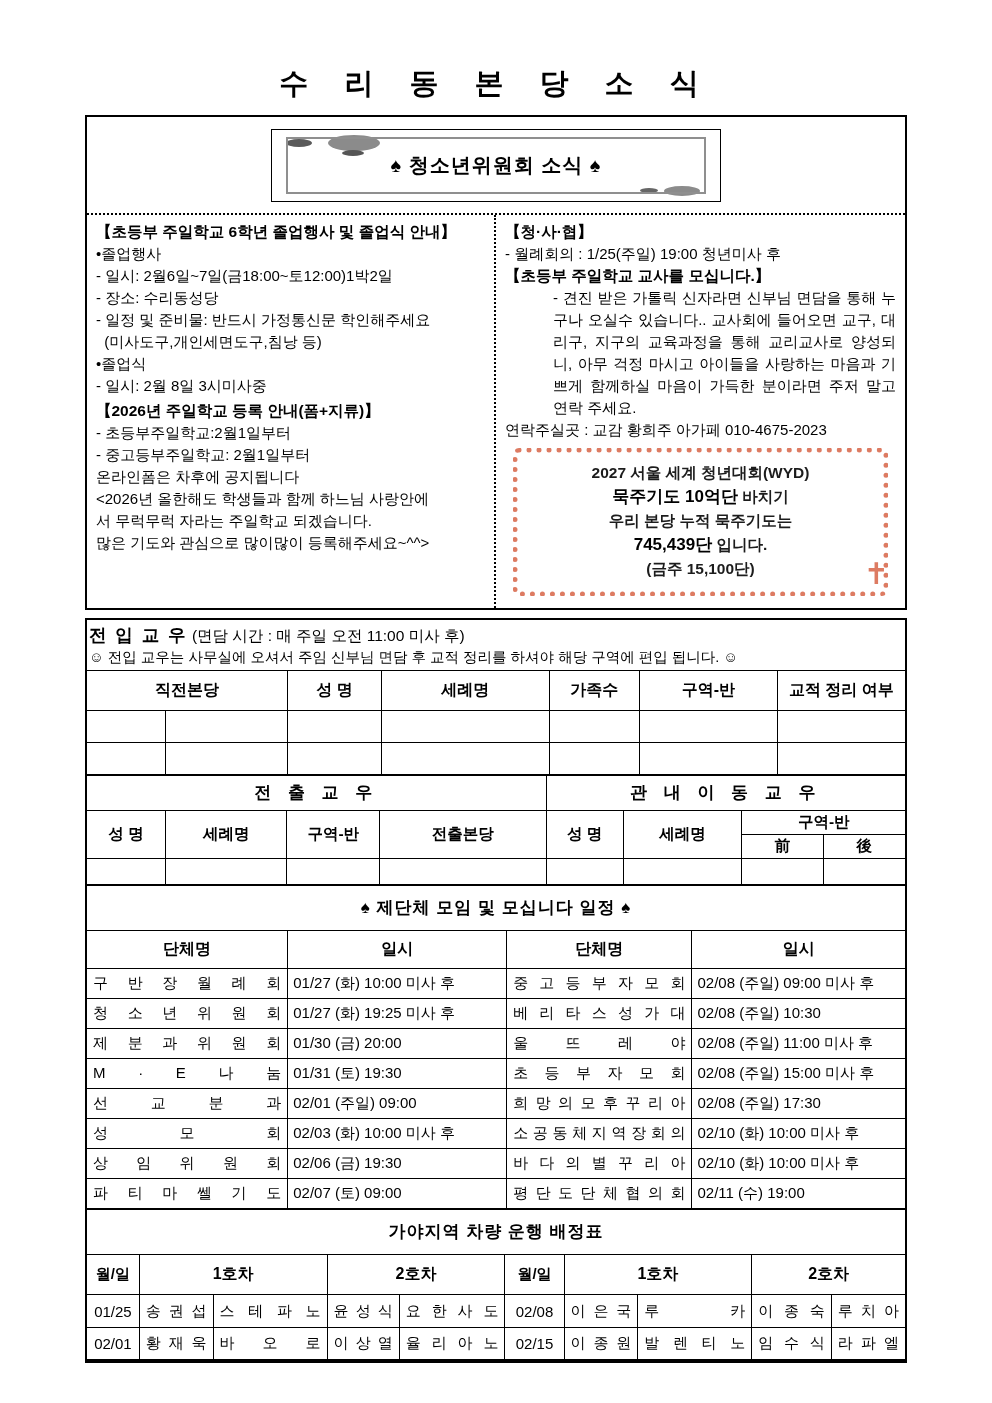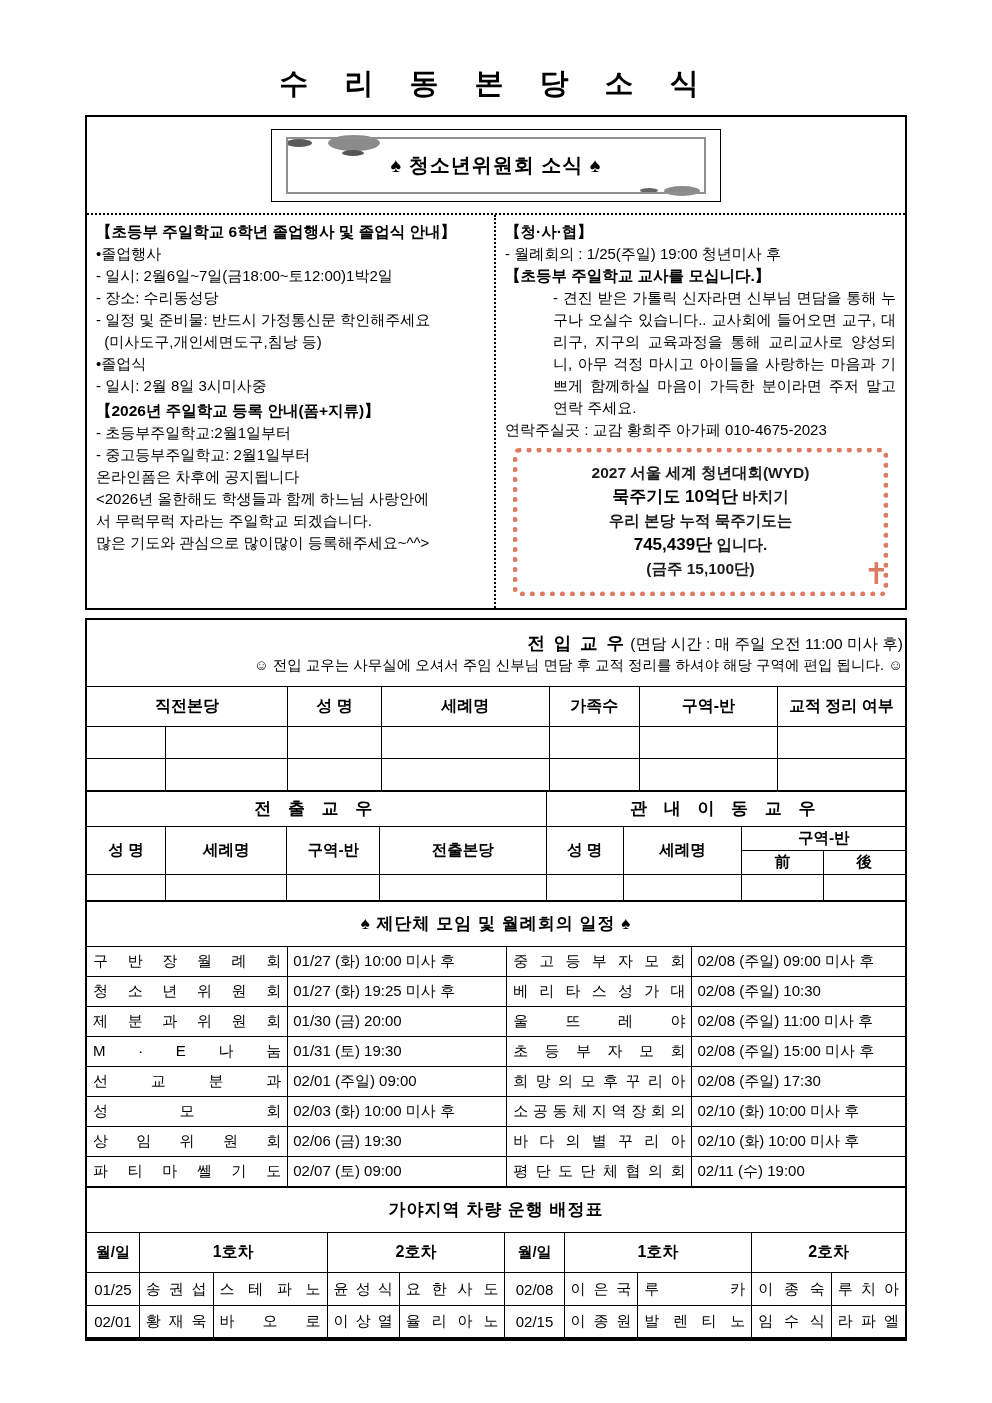--- a/index.html
+++ b/index.html
@@ -32,21 +32,21 @@
   .wyd { position:relative; margin:7px 8px 4px; border:5px dotted #dd7b62; border-radius:6px; padding:8px 14px 10px; text-align:center; color:#1c1c1c; }
   .wyd .wl { line-height:24px; font-weight:bold; font-size:15.5px; }
   .wyd .big { font-size:17px; font-weight:800; color:#000; }
   .crucifix { position:absolute; right:-6px; bottom:6px; font-size:30px; color:#dd7b62; font-weight:bold; }
 
   
   table { width:822px; margin:0 auto; border-collapse:collapse; table-layout:fixed; background:#fff; }
   .tblA { margin-top:8px; border:2px solid #000; }
   .tblB, .tblC, .tblD { border:2px solid #000; margin-top:-2px; }
   td, th { border:1px solid #000; font-size:15px; padding:0 3px; overflow:hidden; }
-  .cap { text-align:right; padding:11px 2px; }
+  .cap { text-align:left; padding:3px 2px; }
   .cap .cap1 { font-size:15.5px; }
   .cap .capb { font-weight:bold; font-size:17.5px; letter-spacing:2px; }
   .cap .cap2 { font-size:14.5px; margin-top:1px; }
   .hrow td { text-align:center; font-weight:bold; font-size:16px; height:40px; }
   .dotl { border-left:1px dotted #000 !important; }
   .er td { height:32px; }
   .er2 td { height:26px; }
   .sect td { text-align:center; font-weight:bold; font-size:17px; letter-spacing:6px; height:36px; }
   .subh td { text-align:center; font-weight:bold; font-size:15.5px; }
   .titlerow td { text-align:center; font-weight:bold; font-size:17px; height:46px; letter-spacing:1px; }
@@ -200,21 +200,27 @@
 
   <table class="tblC">
     <colgroup>
       <col style="width:24.6%">
         <col style="width:26.7%">
         <col style="width:22.6%">
         <col style="width:26.1%">
     </colgroup>
     <tbody>
         <tr class="titlerow">
-      <td colspan="4">♠ 제단체 모임 및 월례회의 일정 ♠</td>
+      <td colspan="4">♠ 제단체 모임 및 모십니다 일정 ♠</td>
+    </tr>
+    <tr class="hrow" style="font-weight:bold">
+      <td style="height:38px">단체명</td>
+      <td style="height:38px">일시</td>
+      <td style="height:38px">단체명</td>
+      <td style="height:38px">일시</td>
     </tr>
     <tr class="mrow">
       <td class="jname">구 반 장 월 례 회</td>
       <td class="mtime">01/27 (화) 10:00 미사 후</td>
       <td class="jname">중 고 등 부 자 모 회</td>
       <td class="mtime">02/08 (주일) 09:00 미사 후</td>
     </tr>
     <tr class="mrow">
       <td class="jname">청 소 년 위 원 회</td>
       <td class="mtime">01/27 (화) 19:25 미사 후</td>

